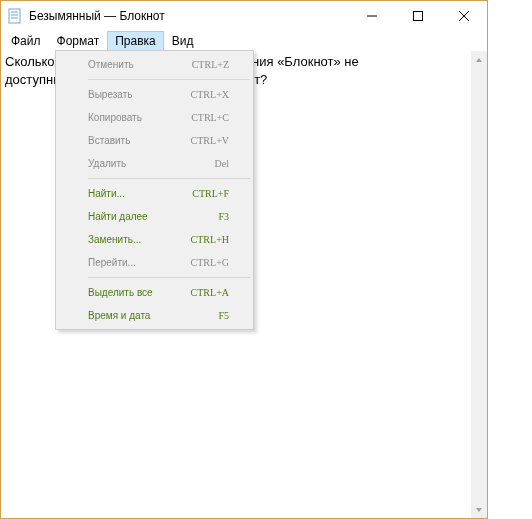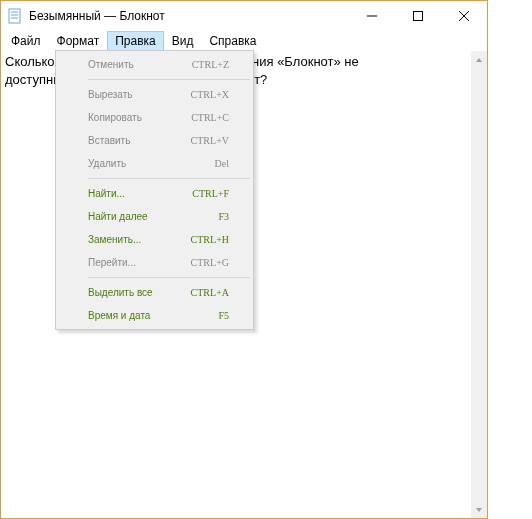--- a/index.html
+++ b/index.html
@@ -71,23 +71,20 @@
       </div>
     <div class="menu">
         <span>Формат</span>
       </div>
     <div class="menu open">
         <span>Правка</span>
       </div>
     <div class="menu">
         <span>Вид</span>
       </div>
-    <div class="menu">
-        <span>Справка</span>
-      </div>
   </div>
 
   <div class="content">
     <div class="textline">Сколько пунктов меню «Правка приложения «Блокнот» не</div>
     <div class="textline">доступны пользователю в данный момент?</div>
 
     <div class="scrollbar">
       <div class="sb-arrow">
         <svg width="8" height="8" viewBox="0 0 8 8">
             <path d="M4 2 L7 6 L1 6 Z" fill="#a0a0a0"></path>

